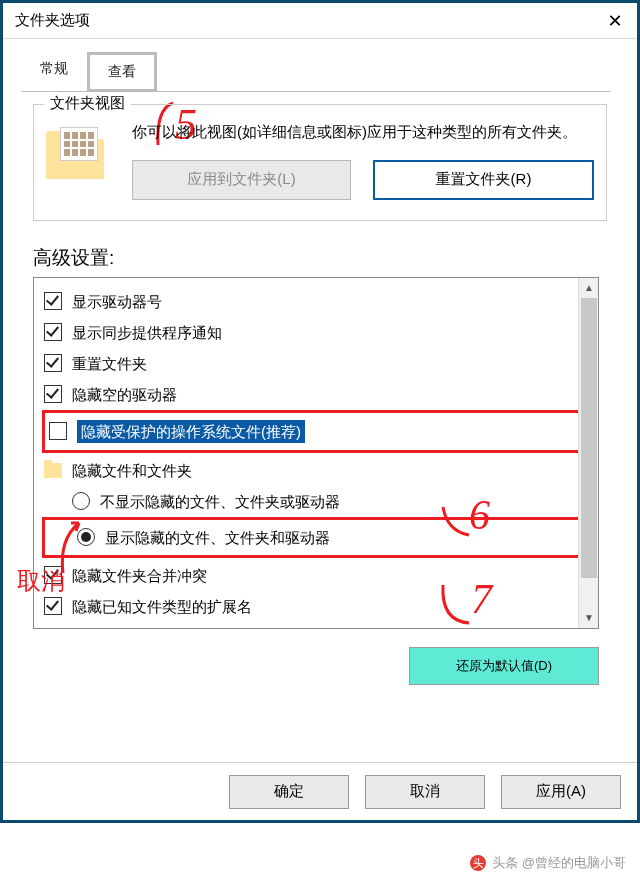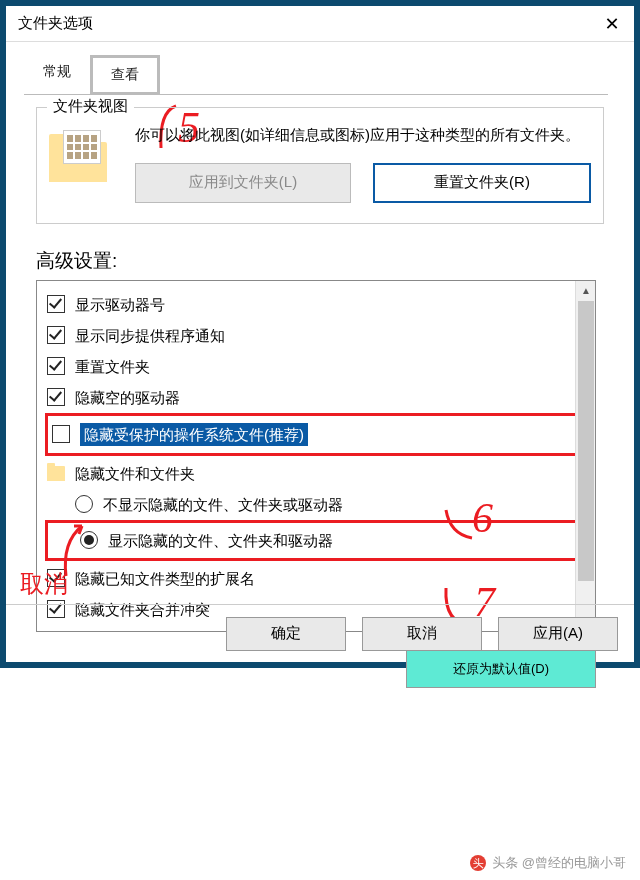--- a/index.html
+++ b/index.html
@@ -5,21 +5,21 @@
     * { box-sizing: border-box; margin: 0; padding: 0; }
     body {
       font-family: "Microsoft YaHei", "Segoe UI", sans-serif;
       font-size: 14px;
       background: #fff;
       width: 640px;
       height: 880px;
       position: relative;
       overflow: hidden;
     }
-    .window { border: 6px solid #0c4a6e; width: 640px; height: 668px; position: relative; background: #fff; }
+    .window { border: 3px solid #0c4a6e; width: 640px; height: 823px; position: relative; background: #fff; }
     .titlebar { display: flex; justify-content: space-between; align-items: center; height: 36px; padding: 0 0 0 12px; border-bottom: 1px solid #ddd; }
     .titlebar .title { font-size: 15px; }
     .titlebar .close { width: 44px; height: 36px; display: flex; align-items: center; justify-content: center; font-size: 18px; }
     .body { padding: 12px 26px 70px 18px; position: relative; }
     .tabs { display: flex; border-bottom: 1px solid #bbb; margin-bottom: 8px; }
     .tab { padding: 8px 18px; border: 1px solid transparent; border-bottom: none; color: #222; }
     .tab.active { border-color: #bbb; background: #fff; position: relative; top: 1px; }
     .highlight-red-box { border: 3px solid #eb1c22; }
     .groupbox { border: 1px solid #ccc; padding: 16px 12px 20px 12px; margin: 12px 4px 24px 12px; position: relative; }
     .groupbox-title { position: absolute; top: -11px; left: 10px; background: #fff; padding: 0 6px; font-size: 15px; }
@@ -153,25 +153,25 @@
             <span>不显示隐藏的文件、文件夹或驱动器</span>
           </div>
           <div class="item-highlight">
             <div class="item indent1">
               <span class="rad checked"></span>
               <span>显示隐藏的文件、文件夹和驱动器</span>
             </div>
           </div>
           <div class="item">
             <span class="chk checked"></span>
+            <span>隐藏文件夹合并冲突</span>
+          </div>
+          <div class="item">
+            <span class="chk checked"></span>
             <span>隐藏已知文件类型的扩展名</span>
-          </div>
-          <div class="item">
-            <span class="chk checked"></span>
-            <span>隐藏文件夹合并冲突</span>
           </div>
           <div class="item">
             <span>用彩色显示加密或压缩的 NTFS 文件</span>
           </div>
         </div>
       <div class="scrollbar">
         <div class="scroll-up">▲</div>
         <div class="scroll-thumb"></div>
         <div class="scroll-down">▼</div>
       </div>

